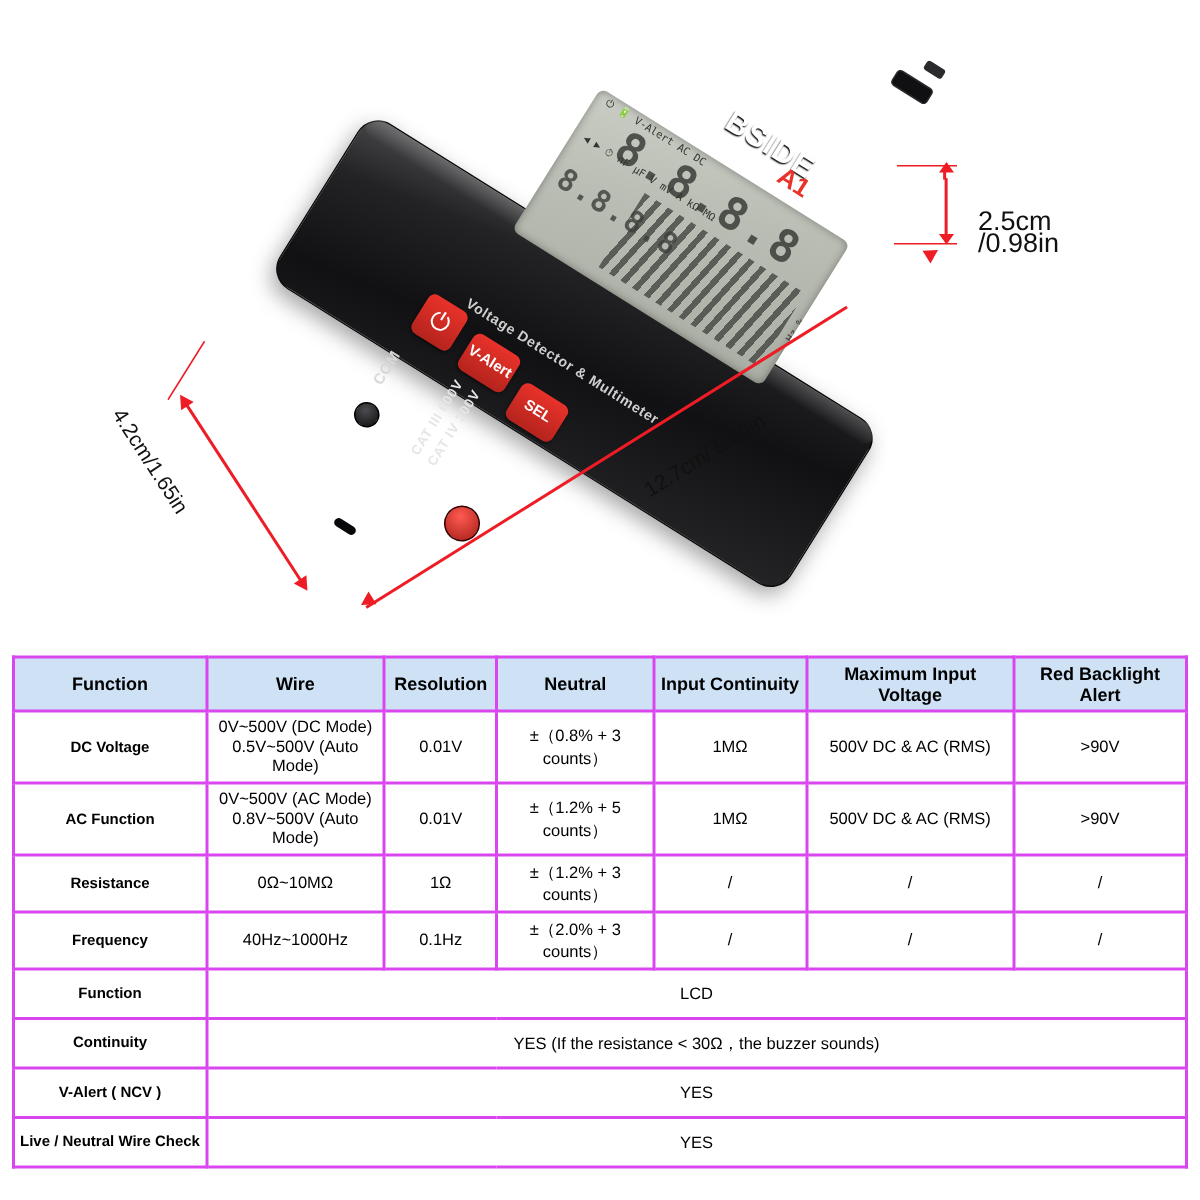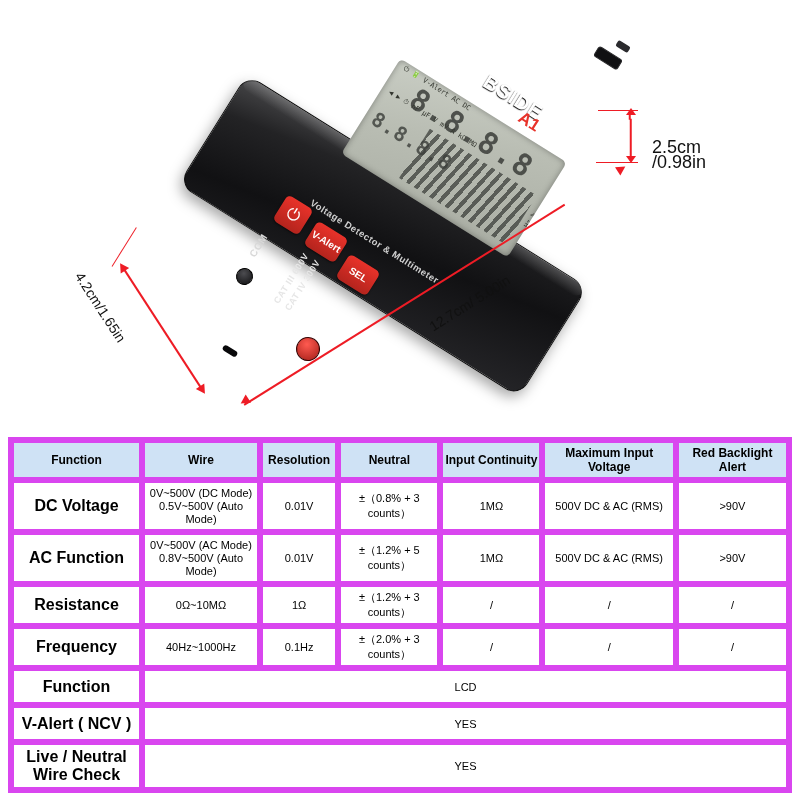--- a/index.html
+++ b/index.html
@@ -291,36 +291,36 @@
   
   #spec-table {
     position: absolute;
     left: 8px;
     top: 437px;
     width: 784px;
     border-collapse: collapse;
     font-size: 11px;
   }
   #spec-table td, #spec-table th {
-    border: 6px solid #d946ef;
+    border: 2px solid #d946ef;
     text-align: center;
     vertical-align: middle;
     padding: 3px 2px;
     color: #000;
     font-weight: normal;
   }
   #spec-table thead th {
     background: #cfe2f5;
     font-weight: bold;
     font-size: 12px;
     height: 26px;
   }
   #spec-table tbody td.fn {
     font-weight: bold;
-    font-size: 16px;
+    font-size: 10px;
   }
   .two-line {
     line-height: 13px;
   }
   .tall td { height: 40px; }
   .short td { height: 25px; }
 </style>
 </head>
 <body>
 
@@ -438,20 +438,24 @@
       <td>/</td>
       <td>/</td>
       <td>/</td>
     </tr>
 
     <tr class="short">
       <td class="fn">Function</td>
       <td colspan="6">LCD</td>
     </tr>
     <tr class="short">
+      <td class="fn">Continuity</td>
+      <td colspan="6">YES (If the resistance &lt; 30Ω，the buzzer sounds)</td>
+    </tr>
+    <tr class="short">
       <td class="fn">V-Alert ( NCV )</td>
       <td colspan="6">YES</td>
     </tr>
     <tr class="short">
       <td class="fn">Live / Neutral Wire Check</td>
       <td colspan="6">YES</td>
     </tr>
 
   </tbody>
 </table>

